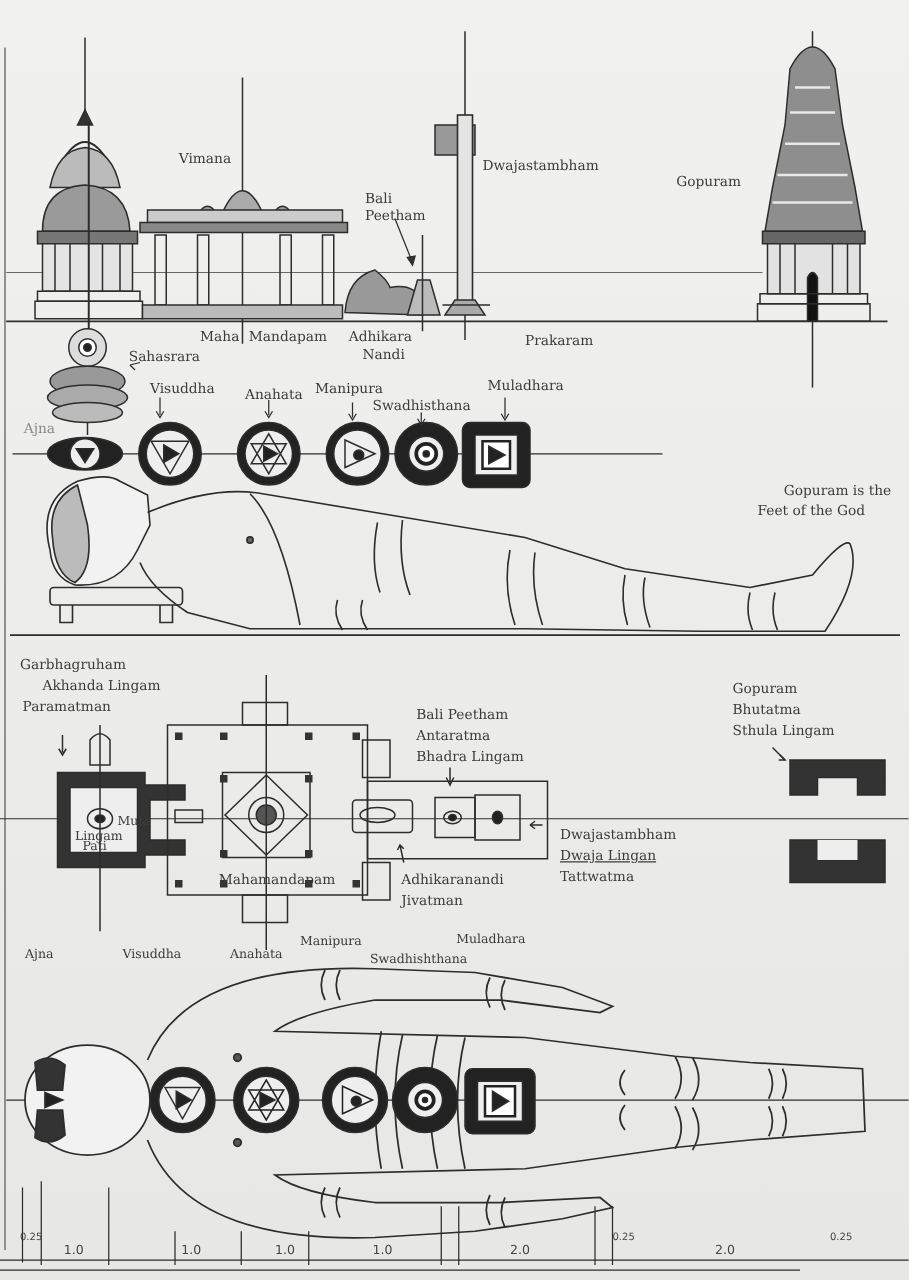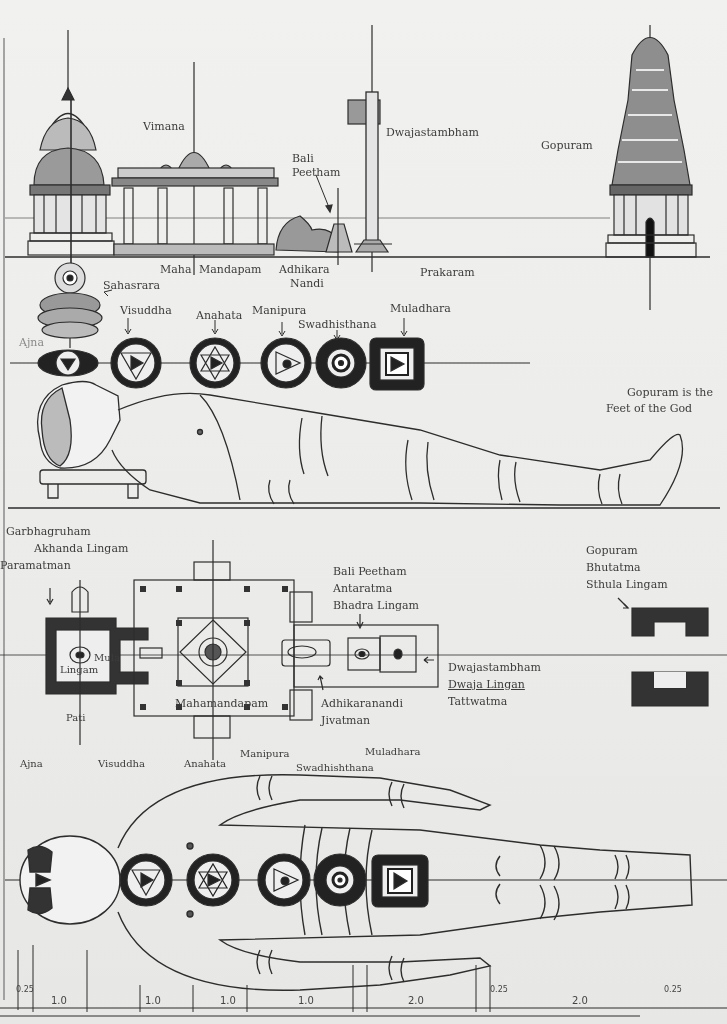--- a/index.html
+++ b/index.html
@@ -313,26 +313,26 @@
 <div class="lbl" style="left:103px;top:279px;">Sahasrara</div>
 <div class="lbl light" style="left:19px;top:336px;">Ajna</div>
 <div class="lbl" style="left:120px;top:304px;">Visuddha</div>
 <div class="lbl" style="left:196px;top:309px;">Anahata</div>
 <div class="lbl" style="left:252px;top:304px;">Manipura</div>
 <div class="lbl" style="left:298px;top:318px;">Swadhisthana</div>
 <div class="lbl" style="left:390px;top:302px;">Muladhara</div>
 <div class="lbl" style="left:606px;top:386px;margin-left:21px;">Gopuram is the</div>
 <div class="lbl" style="left:606px;top:402px;">Feet of the God</div>
 
-<div class="lbl" style="left:6px;top:525px;">Garbhagruham</div>
+<div class="lbl" style="left:6px;top:525px;padding-left:10px;">Garbhagruham</div>
 <div class="lbl" style="left:6px;top:542px;margin-left:28px;">Akhanda Lingam</div>
-<div class="lbl" style="left:0;top:559px;">Paramatman</div>
+<div class="lbl" style="left:18px;top:559px;">Paramatman</div>
 <div class="lbl sm" style="left:94px;top:651px;">Mula</div>
 <div class="lbl sm" style="left:60px;top:663px;">Lingam</div>
-<div class="lbl sm" style="left:66px;top:711px;">Pati</div>
+<div class="lbl sm" style="left:66px;top:671px;">Pati</div>
 <div class="lbl" style="left:175px;top:697px;">Mahamandapam</div>
 <div class="lbl" style="left:333px;top:565px;">Bali Peetham</div>
 <div class="lbl" style="left:333px;top:582px;">Antaratma</div>
 <div class="lbl" style="left:333px;top:599px;">Bhadra Lingam</div>
 <div class="lbl" style="left:321px;top:697px;">Adhikaranandi</div>
 <div class="lbl" style="left:321px;top:714px;">Jivatman</div>
 <div class="lbl" style="left:448px;top:661px;">Dwajastambham</div>
 <div class="lbl" style="left:448px;top:678px;text-decoration:underline;">Dwaja Lingan</div>
 <div class="lbl" style="left:448px;top:695px;">Tattwatma</div>
 <div class="lbl" style="left:586px;top:544px;">Gopuram</div>

